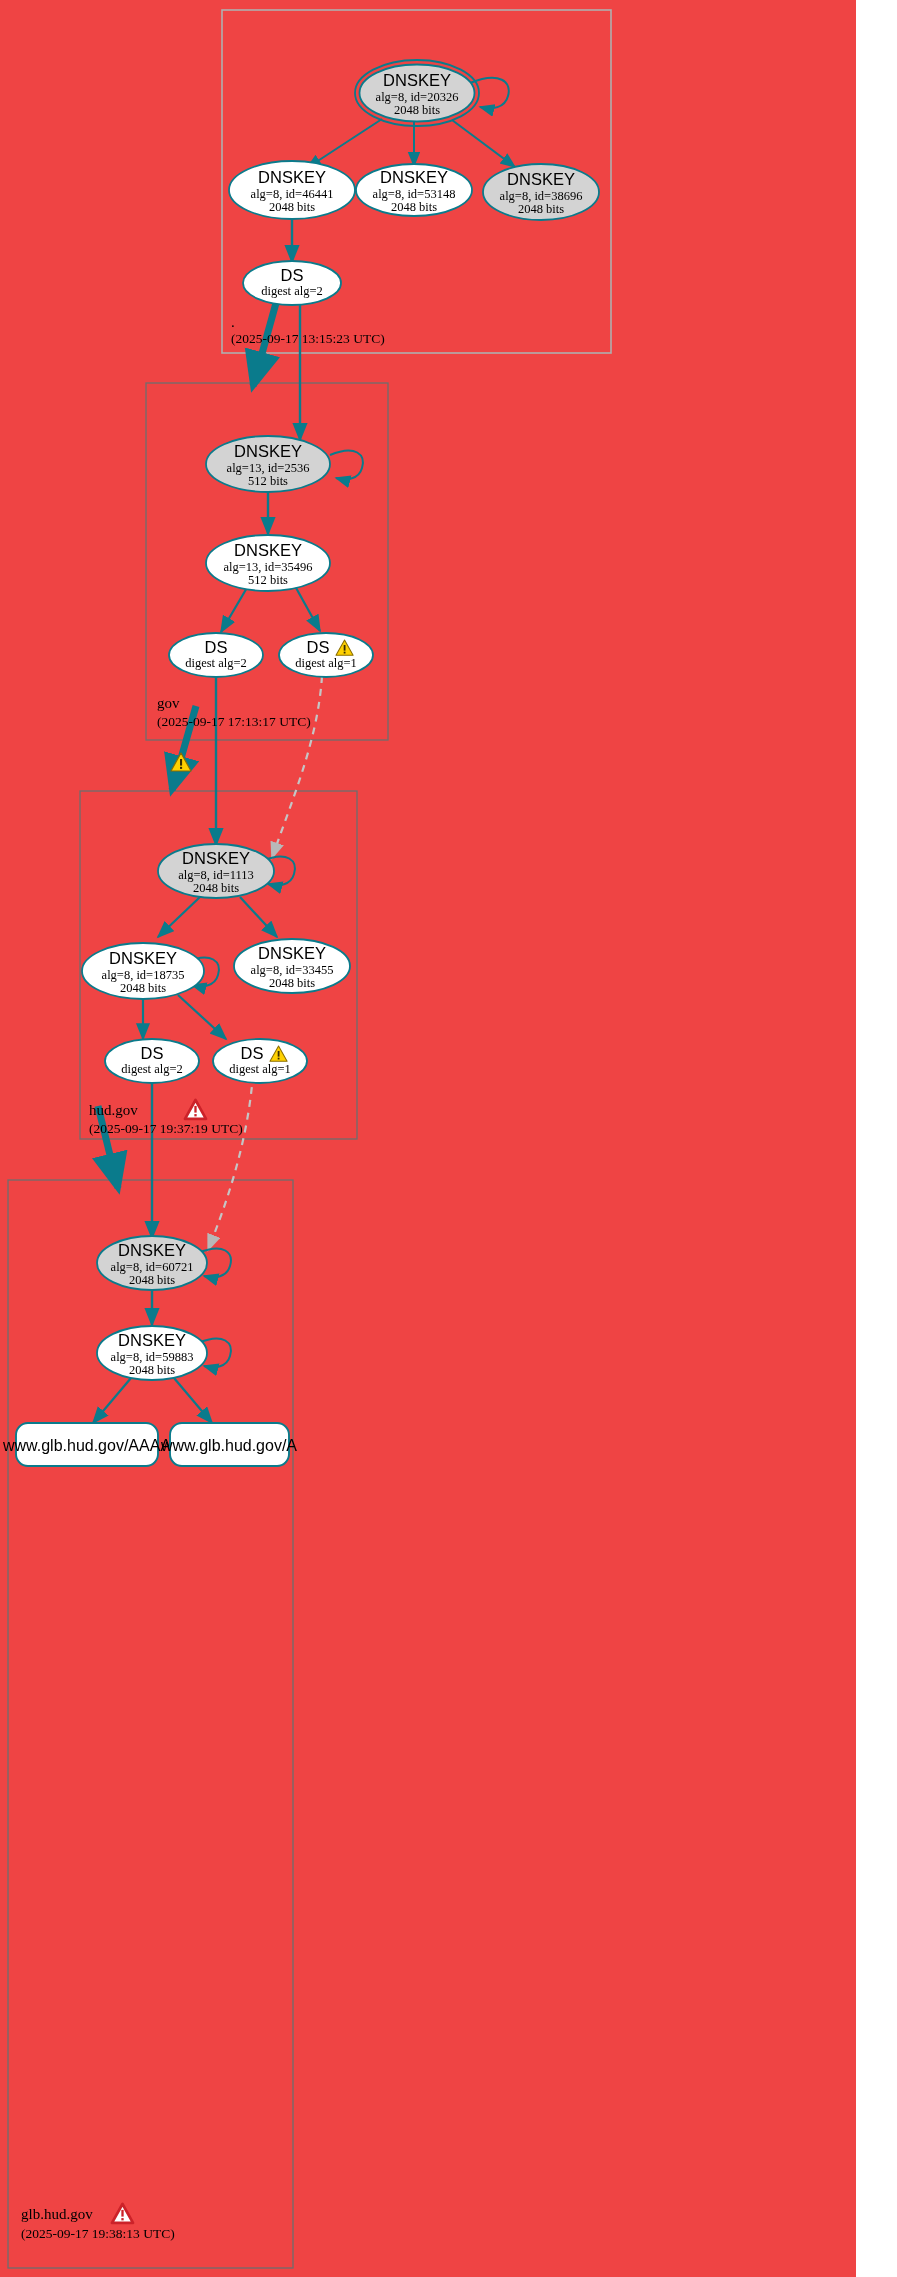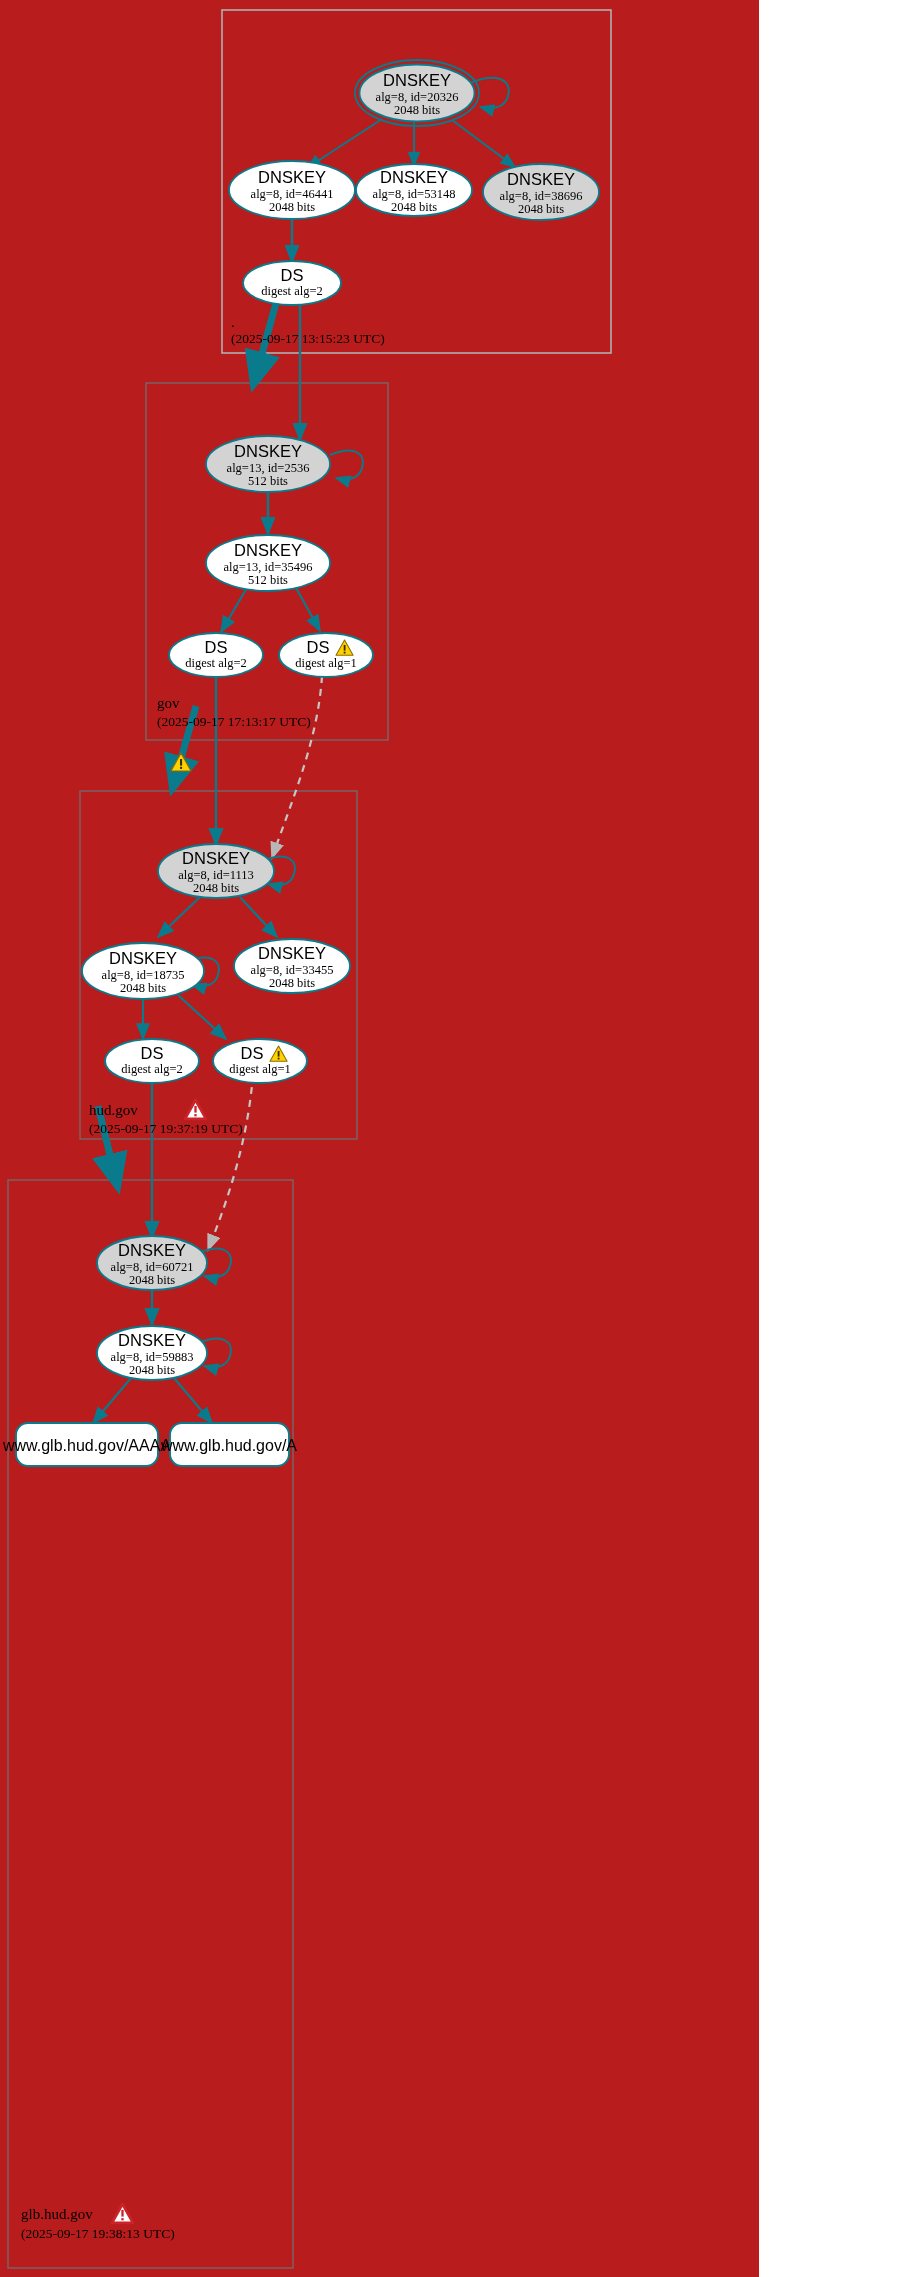--- a/index.html
+++ b/index.html
@@ -1,17 +1,17 @@
 <!DOCTYPE html>
 <html><head>
 <meta charset="utf-8">
 <style>
   html,body{margin:0;padding:0;background:#ffffff;}
   body{font-family:"Liberation Sans",sans-serif;}
-  #stage{position:relative;width:744px;height:2277px;background:#b91c1c;overflow:hidden;padding-left:15px;}
+  #stage{position:relative;width:856px;height:2277px;background:#ef4444;overflow:hidden;}
   svg#canvas{position:absolute;left:0;top:0;width:897px;height:2277px;}
 
   .zone-label{font-family:"Liberation Serif",serif;font-size:15px;fill:#000;}
   .zone-time{font-family:"Liberation Serif",serif;font-size:13.5px;fill:#000;}
 
   .node-title{font-family:"Liberation Sans",sans-serif;font-size:16.5px;fill:#000;text-anchor:middle;}
   .node-sub{font-family:"Liberation Serif",serif;font-size:12.5px;fill:#000;text-anchor:middle;}
   .leaf-text{font-family:"Liberation Sans",sans-serif;font-size:16px;fill:#000;text-anchor:middle;}
 </style>
 </head>

